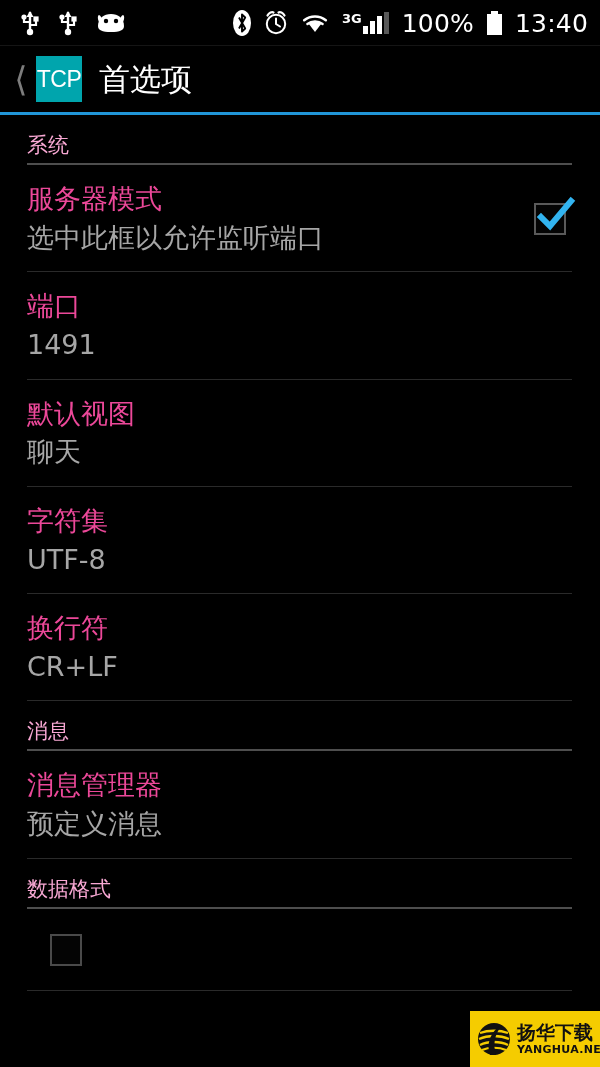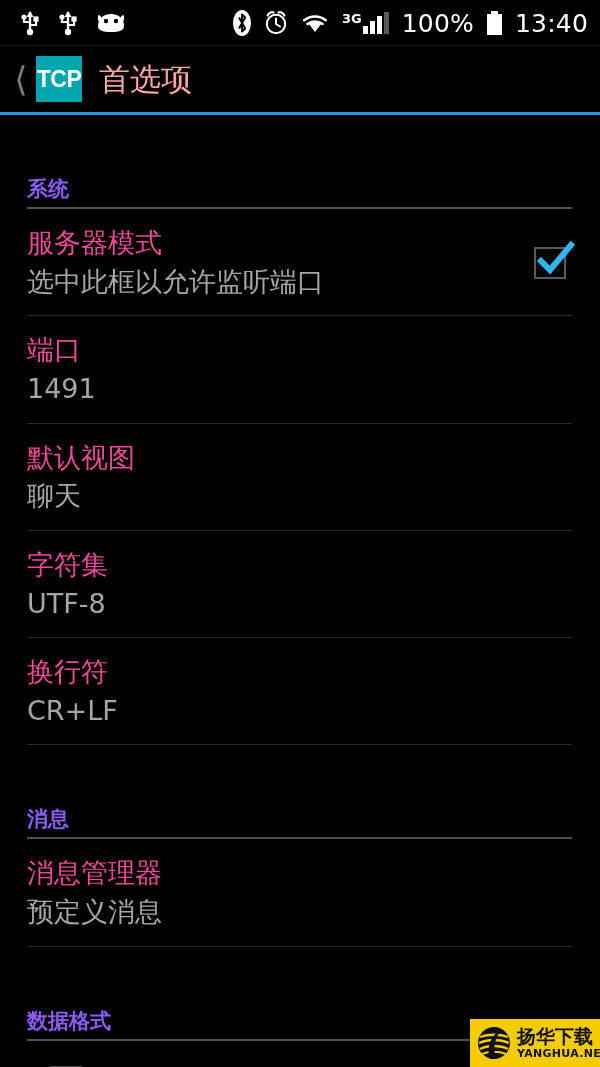--- a/index.html
+++ b/index.html
@@ -51,36 +51,36 @@
   .back-chevron{
     width:26px; height:44px; display:flex; align-items:center; justify-content:center;
     color:#7d7d7d; font-size:34px; line-height:1; font-weight:300;
   }
   .app-icon{
     width:46px; height:46px; background:#00a5ad;
     display:flex; align-items:center; justify-content:center;
     margin-left:2px;
   }
   .app-icon span{
-    color:#fff; font-size:23px; font-weight:bold; letter-spacing:-0.5px;
+    color:#fff; font-size:23px; font-weight:normal; letter-spacing:-0.5px;
     font-family:"Liberation Sans",sans-serif;
   }
   .ab-title{
-    color:#fca5a5; font-size:31px; margin-left:17px; line-height:1;
+    color:#ffffff; font-size:31px; margin-left:17px; line-height:1;
     font-weight:400;
   }
   .ab-underline{ height:3px; background:#2196d8; width:100%; }
 
   
   .list{ padding:0; }
   .section-header{
     padding:20px 0 7px 27px;
   }
   .section-header .label{
-    color:#8b5cf6; font-size:21px; font-weight:bold; line-height:1;margin-top:44px;
+    color:#f9a8d4; font-size:21px; font-weight:normal; line-height:1;
   }
   .section-rule{
     height:2px; background:#4e4e4e; margin:0 28px 0 27px;
   }
   .row{
     position:relative;
     padding:18px 27px 17px 27px;
     display:flex; align-items:center;
     min-height:74px;
   }
@@ -104,21 +104,21 @@
   }
   .cbox.checked .box{ border-color:#5a5a5a; }
   .cbox .tick{
     position:absolute; left:6px; top:-1px; width:44px; height:44px;
     display:block;
   }
 
   
   .watermark{
     position:absolute; right:0; bottom:0;
-    width:130px; height:48px; background:#f5cc00;
+    width:130px; height:56px; background:#f5cc00;
     display:flex; align-items:center; gap:5px;
     padding:3px 5px 3px 6px;
   }
   .wm-globe{ flex:0 0 auto; }
   .wm-text{ display:flex; flex-direction:column; justify-content:center; line-height:1; }
   .wm-cn{ color:#111; font-size:19px; font-weight:bold; letter-spacing:0px; }
   .wm-en{ color:#111; font-size:11px; font-weight:bold; letter-spacing:.3px; margin-top:2px;}
 </style>
 </head>
 <body>

